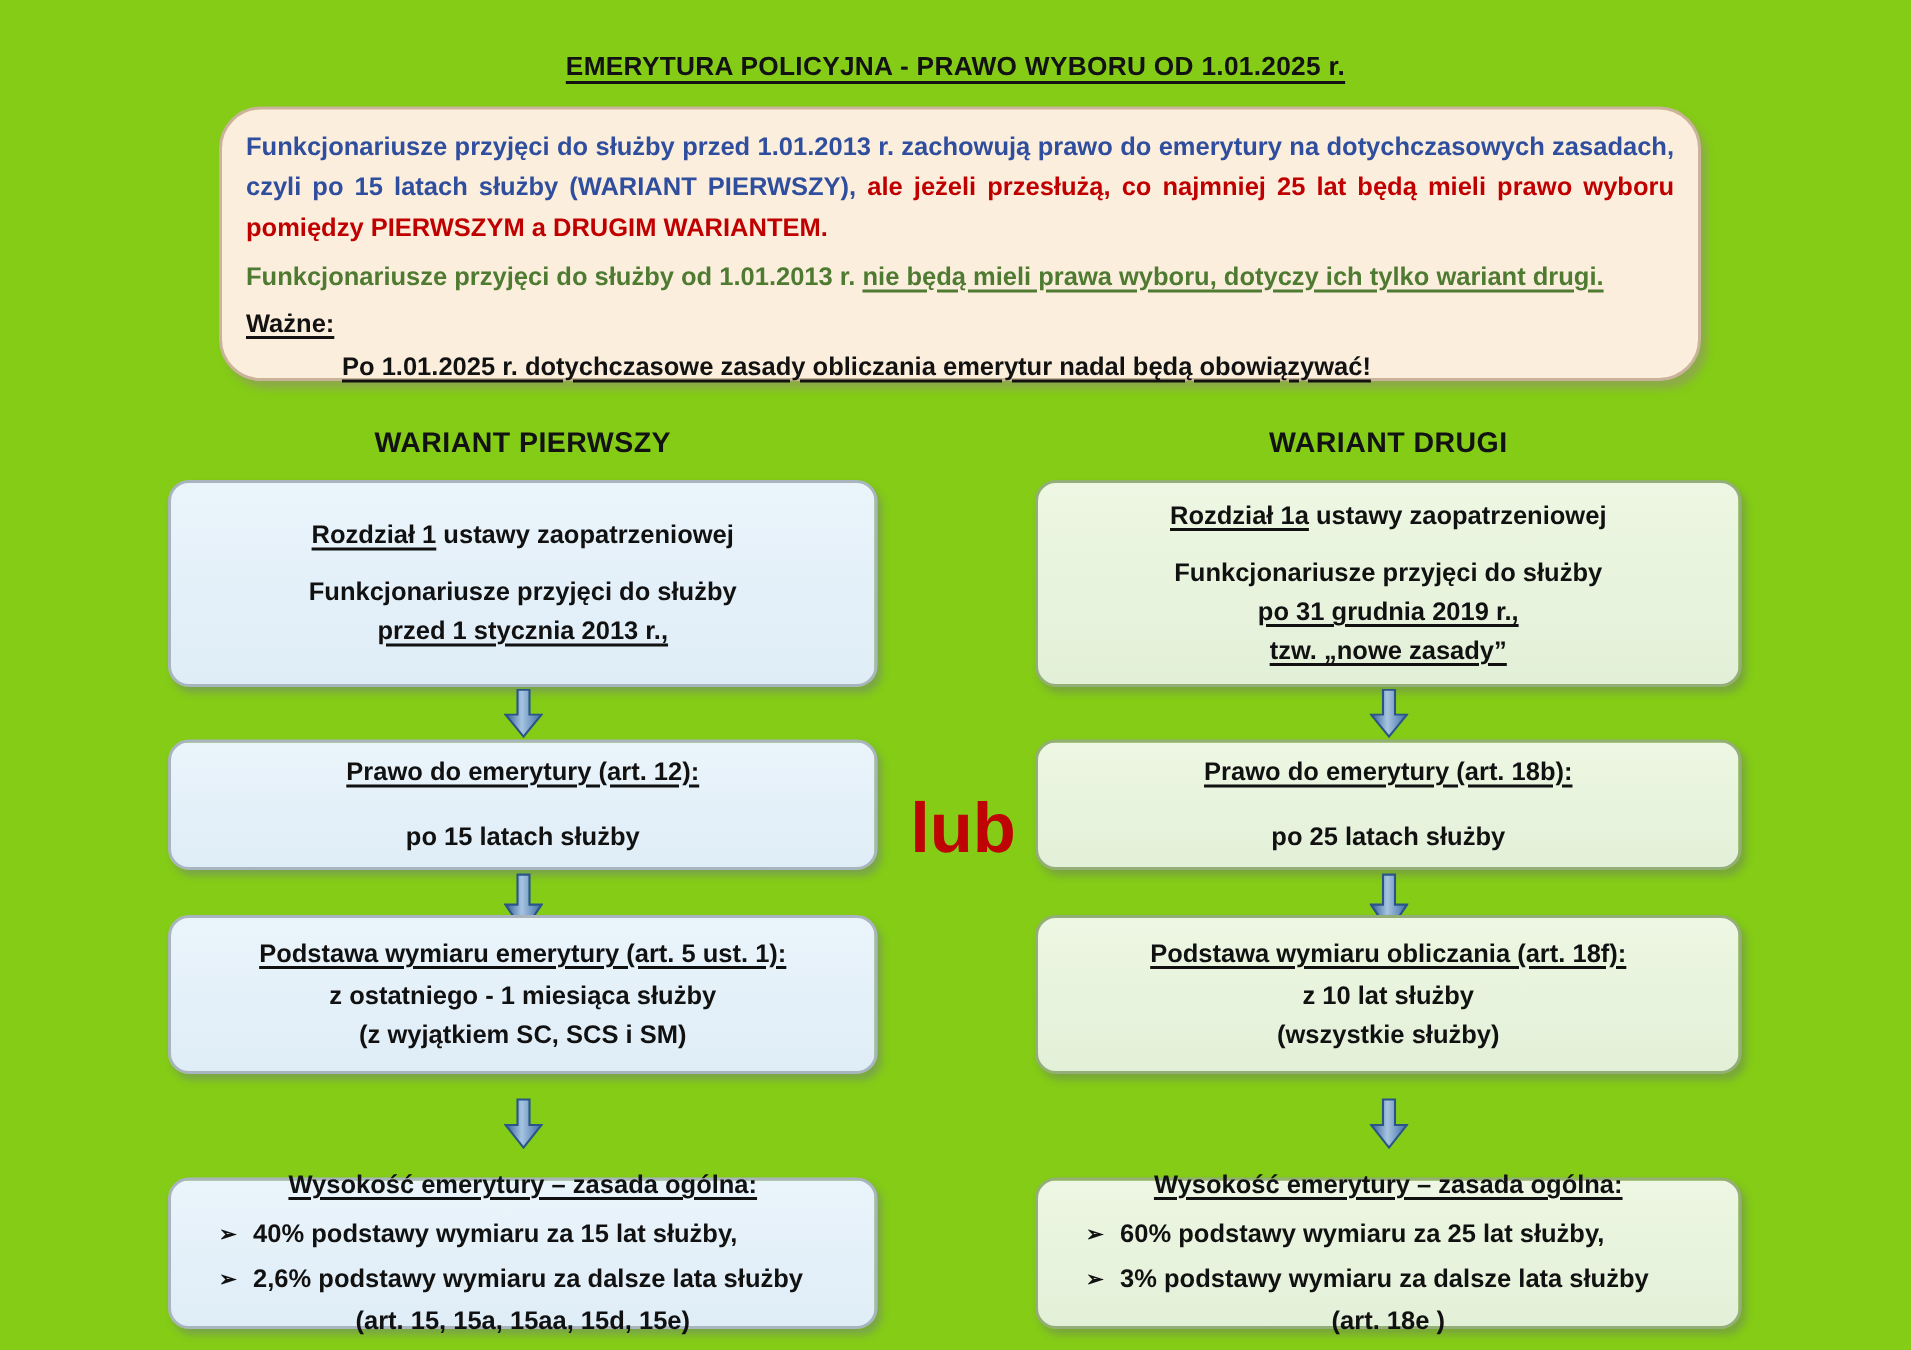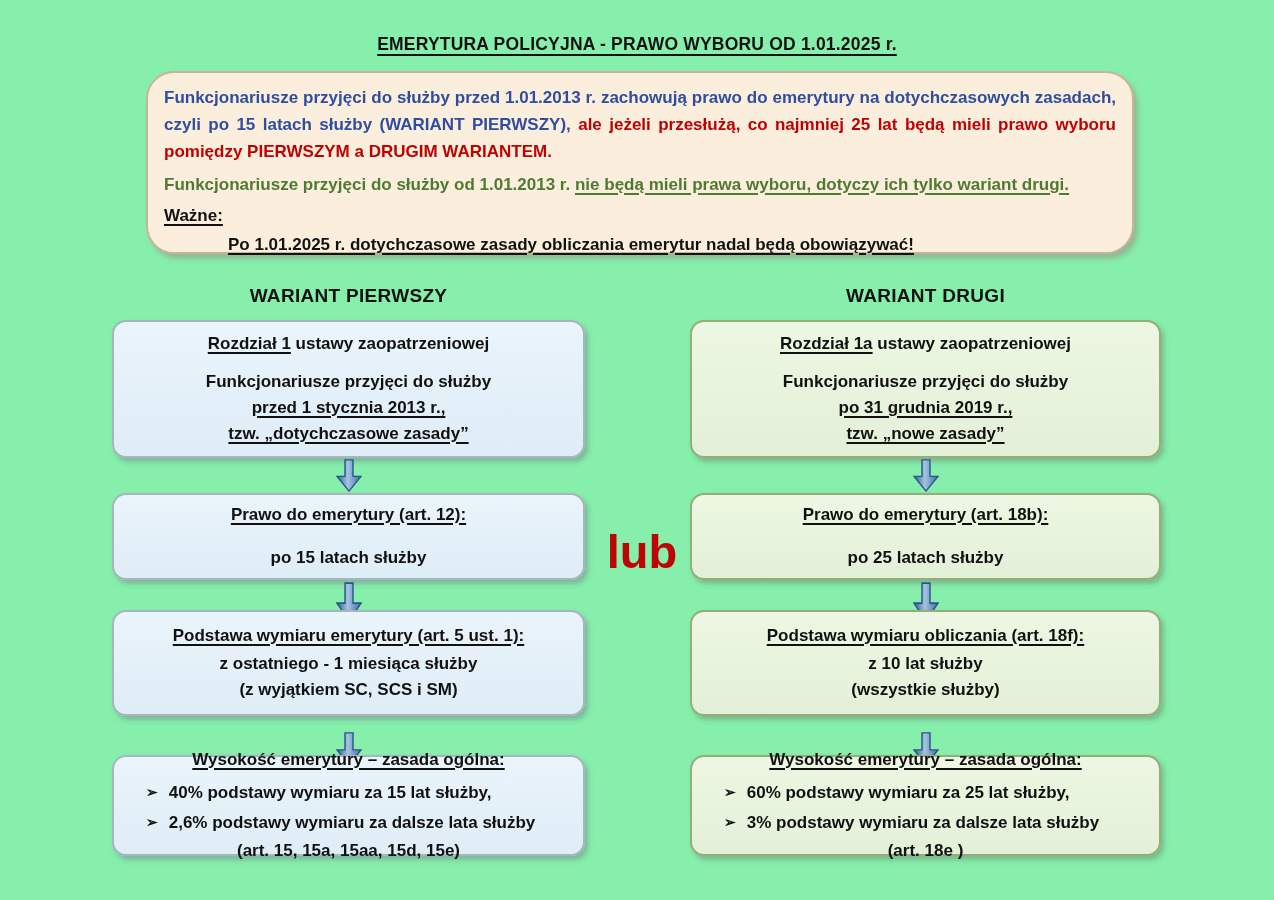--- a/index.html
+++ b/index.html
@@ -1,18 +1,18 @@
 <!DOCTYPE html>
 <html lang="pl"><head>
 <meta charset="utf-8">
 <style>
   html,body { margin:0; padding:0; background:#ffffff; }
   .stage {
     position:relative; width:1274px; height:900px; overflow:hidden;
-    font-family:"Liberation Sans", sans-serif; color:#111; background:#86efac;
+    font-family:"Liberation Sans", sans-serif; color:#111; background:#84cc16;
   }
   .u { text-decoration:underline; text-decoration-thickness:1.5px; text-underline-offset:3px; }
 
   
   .title {
     position:absolute; top:34px; left:0; width:100%;
     text-align:center; font-size:17.5px; font-weight:700; color:#121212;
     text-decoration:underline; text-decoration-thickness:1.5px; text-underline-offset:4px;
     letter-spacing:.2px;
   }
@@ -49,21 +49,21 @@
     line-height:26px;
   }
   .blue-box  { background:linear-gradient(180deg,#EAF4FB 0%,#DFEDF7 100%);
                border:2px solid #A9B5BE; box-shadow:3px 4px 5px rgba(110,120,132,.45); }
   .green-box { background:linear-gradient(180deg,#EDF7E3 0%,#E3F0D8 100%);
                border:2px solid #93AE77; box-shadow:3px 4px 5px rgba(108,122,102,.45); }
 
   .box1 { top:35px;  height:138px; }
   .box2 { top:208px; height:87px;  }
   .box3 { top:325px; height:106px; }
-  .box4 { top:470px; height:101px; }
+  .box4 { top:500px; height:101px; }
   .box1 .title-line { margin-bottom:12px; }
   .box2 .hline { margin-bottom:17px; }
   .box3 .hline { margin-bottom:2px; }
 
   .box4 { justify-content:center; }
   .box4 .hline { margin-bottom:5px; }
   .bullet-row {
     width:100%; box-sizing:border-box; padding:0 12px 0 32px;
     display:flex; align-items:baseline; gap:11px; text-align:left; line-height:29px;
   }
@@ -108,21 +108,20 @@
 
   <div class="lub">lub</div>
 
   <section class="col col-left">
     <h2>WARIANT PIERWSZY</h2>
 
     <div class="fbox blue-box box1">
       <div class="title-line"><span class="u">Rozdział 1</span><span> ustawy zaopatrzeniowej</span></div>
       <div>Funkcjonariusze przyjęci do służby</div>
       <div class="u">przed 1 stycznia 2013 r.,</div>
-      <div class="u">tzw. „dotychczasowe zasady”</div>
     </div>
 
     <svg class="arrow a1" viewBox="0 0 26 36" preserveAspectRatio="none">
         <path d="M9 1 h8 v18 h8 L13 35 L1 19 h8 Z" fill="url(#arrowGrad)" stroke="#2B5588" stroke-width="1.4"></path>
       </svg>
 
     <div class="fbox blue-box box2">
       <div class="hline u">Prawo do emerytury (art. 12):</div>
       <div>po 15 latach służby</div>
     </div>

